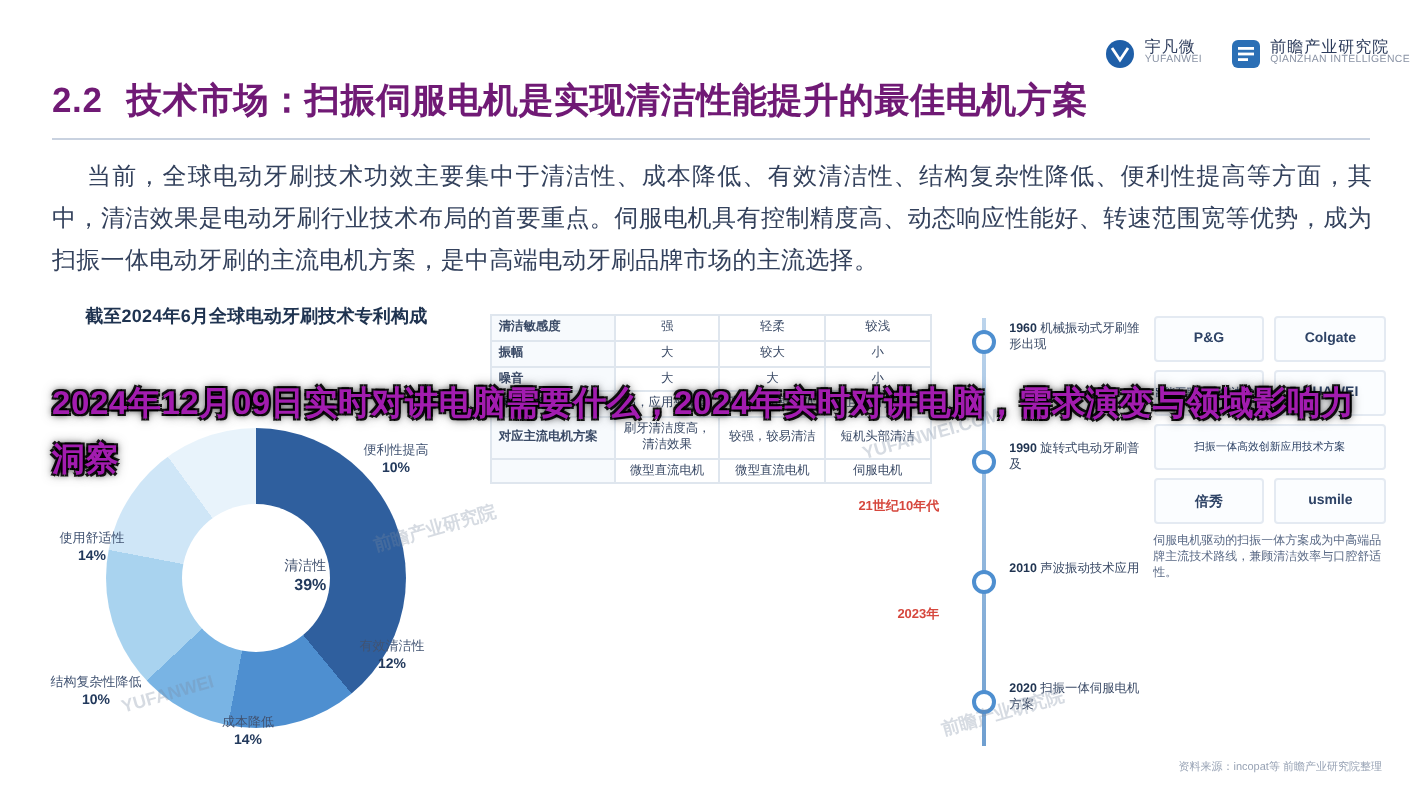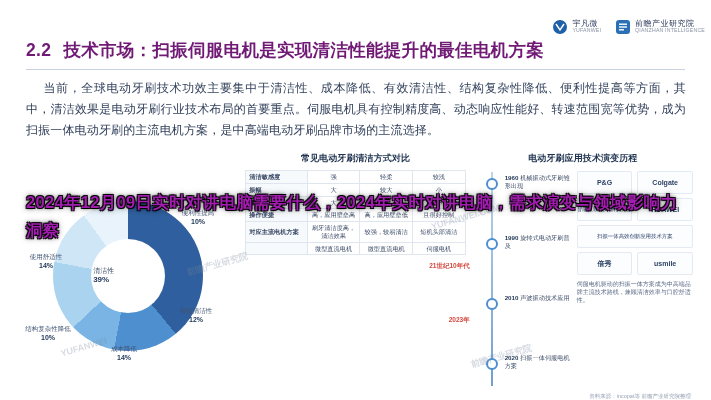--- a/index.html
+++ b/index.html
@@ -84,21 +84,21 @@
       #e8f3fb 324deg 360deg);
   }
   .donut::after {
     content: ""; position: absolute; left: 50%; top: 50%;
     transform: translate(-50%,-50%);
     width: 74px; height: 74px; background: #fff; border-radius: 50%;
   }
   .donut-center {
     position: absolute; left: 50%; top: 52%;
     transform: translate(-50%,-50%);
-    width: 70px; text-align: left;
+    width: 70px; text-align: right;
     font-size: 7px; color: #40506d; line-height: 1.35;
     z-index: 3;
   }
   .lbl {
     position: absolute; font-size: 6.5px; color: #415372;
     line-height: 1.3; text-align: center; width: 56px;
   }
   .lbl b { display: block; font-size: 7px; color: #22395c; }
   .l1 { left: 0px;   top: 96px; }
   .l2 { left: 2px;   top: 168px; }
@@ -217,20 +217,21 @@
   </div>
   <div class="hrule"></div>
 
   <div class="para">
     <span class="ind"></span><span>当前，全球电动牙刷技术功效主要集中于清洁性、成本降低、有效清洁性、结构复杂性降低、便利性提高等方面，其中，清洁效果是电动牙刷行业技术布局的首要重点。伺服电机具有控制精度高、动态响应性能好、转速范围宽等优势，成为扫振一体电动牙刷的主流电机方案，是中高端电动牙刷品牌市场的主流选择。</span>
   </div>
 
   <div class="panels">
 
     <div class="panel">
+      <div class="panel-title">截至2024年6月全球电动牙刷技术专利构成</div>
       <div class="panel-body">
         <div class="donut-wrap">
           <div class="donut"></div>
           <div class="donut-center">
             <span>清洁性</span>
             <div style="font-size:8px;font-weight:bold;color:#22395c">39%</div>
           </div>
 
           <div class="lbl l1">
             <span>使用舒适性</span>
@@ -250,21 +251,20 @@
           </div>
           <div class="lbl l5">
             <span>便利性提高</span>
             <b>10%</b>
           </div>
         </div>
       </div>
     </div>
 
     <div class="panel">
-      <div class="panel-title">常见电动牙刷清洁方式对比</div>
       <div class="panel-body">
         <table class="tbl">
           <tbody>
             <tr>
               <td class="k">清洁敏感度</td>
               <td>强</td>
               <td>轻柔</td>
               <td>较浅</td>
             </tr>
             <tr>
@@ -298,21 +298,20 @@
               <td>伺服电机</td>
             </tr>
           </tbody>
         </table>
         <div class="tag tag1">21世纪10年代</div>
         <div class="tag tag2">2023年</div>
       </div>
     </div>
 
     <div class="panel">
-      <div class="panel-title">电动牙刷应用技术演变历程</div>
       <div class="panel-body">
 
         <div class="tl">
           <div class="axis"></div>
           <div class="dot" style="top:6px"></div>
           <div class="dot" style="top:66px"></div>
           <div class="dot" style="top:126px"></div>
           <div class="dot" style="top:186px"></div>
 
           <div class="node" style="top:2px">

